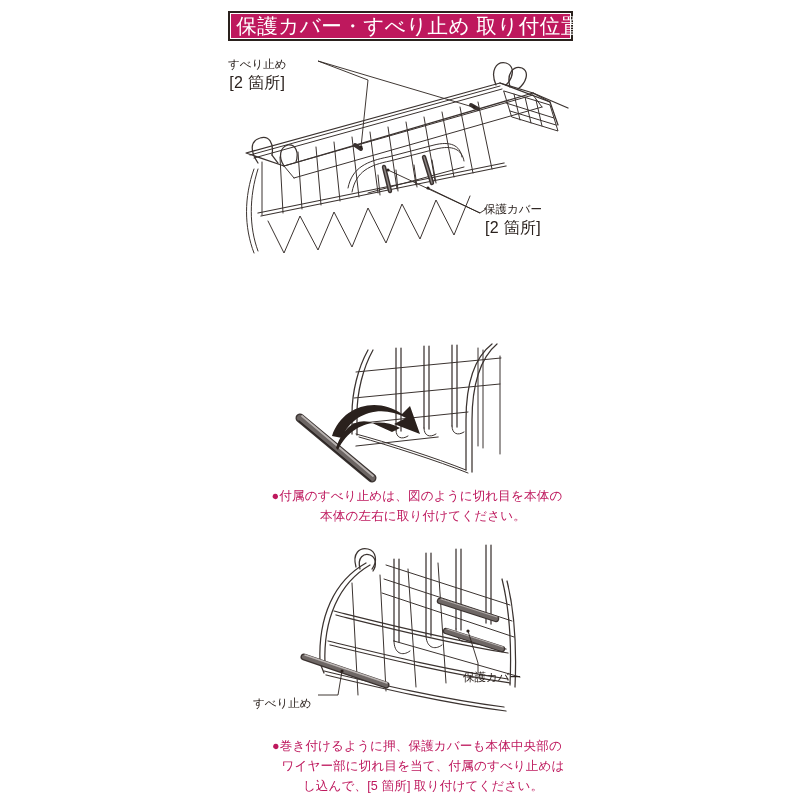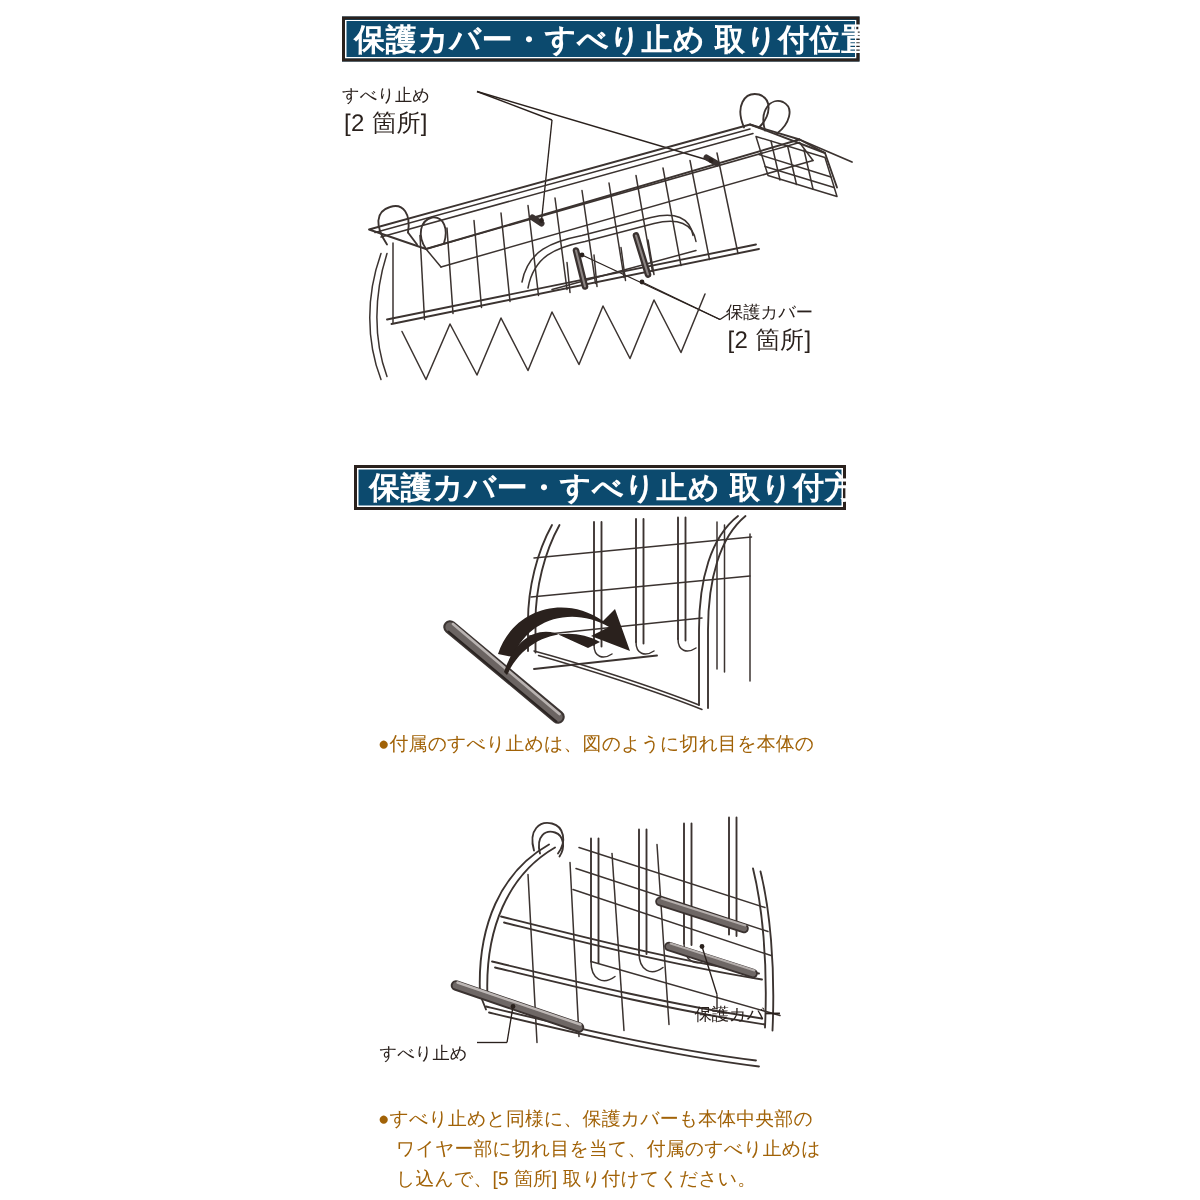--- a/index.html
+++ b/index.html
@@ -15,23 +15,23 @@
   }
   .page {
     position: absolute; inset: 0;
     width: 800px; height: 800px;
     background: #fff;
   }
 
   
   .banner {
     position: absolute;
-    background: #0c4a6e;
+    background: #be185d;
     color: #ffffff;
-    font-weight: bold;
+    font-weight: normal;
     letter-spacing: 0.5px;
     display: flex;
     align-items: center;
     justify-content: center;
     white-space: nowrap;
     box-sizing: border-box;
     border: 2px solid #2a211d;
     box-shadow: 0 0 0 1px #ffffff inset;
     padding-left: 17px;
   }
@@ -64,23 +64,23 @@
   #label-slipstop-1 { left: 228px; top: 57px; }
   #label-cover-1    { left: 484px; top: 202px; }
   #label-slipstop-2 { left: 253px; top: 696px; }
   #label-cover-2    { left: 463px; top: 670px; }
 
   
   .para {
     position: absolute;
     font-size: 12.6px;
     line-height: 1.58;
-    color: #a16207;
+    color: #be185d;
     letter-spacing: 0.1px;
-    text-align: left;
+    text-align: center;
   }
   .para .bullet-line {
     display: block;
     text-indent: 0;
   }
   .para .cont {
     display: block;
     padding-left: 12px;
   }
   #para-1 { left: 252px; top: 487px; width: 330px; }
@@ -228,23 +228,20 @@
   <div class="callout" id="label-slipstop-1">
     <span>すべり止め</span>
     <span class="sub">[2 箇所]</span>
   </div>
 
   <div class="callout" id="label-cover-1">
     <span>保護カバー</span>
     <span class="sub">[2 箇所]</span>
   </div>
 
-  <div class="banner" id="banner-2">
-    <span>保護カバー・すべり止め 取り付方</span>
-  </div>
 
   <div class="fig" id="fig-2">
     <svg width="250" height="148" viewBox="0 0 250 148" aria-hidden="true">
 
       <g class="w">
         <path d="M72 8 C62 26 56 50 56 72 L56 92"></path>
         <path d="M77 8 C67 26 61 50 61 72 L61 93"></path>
         <path d="M100 6 L100 88"></path>
         <path d="M105 6 L105 89"></path>
         <path d="M128 4 L128 86"></path>
@@ -301,20 +298,21 @@
                  L96 90
                  L74 80
                  C58 76 46 88 40 106
                  Z"></path>
       </g>
     </svg>
   </div>
 
   <div class="para" id="para-1">
     <span class="bullet-line">●付属のすべり止めは、図のように切れ目を本体の</span>
+    <span class="cont">本体の左右に取り付けてください。</span>
   </div>
 
   <div class="fig" id="fig-3">
     <svg width="256" height="168" viewBox="0 0 256 168" aria-hidden="true">
 
       <g class="w">
         <path d="M30 118 C28 72 44 36 76 18"></path>
         <path d="M35 120 C33 74 49 38 80 20"></path>
         <path d="M30 118 L34 128"></path>
       </g>
@@ -401,18 +399,18 @@
   </div>
 
   <div class="callout" id="label-slipstop-2">
     <span>すべり止め</span>
   </div>
   <div class="callout" id="label-cover-2">
     <span>保護カバー</span>
   </div>
 
   <div class="para" id="para-2">
-    <span class="bullet-line">●すべり止めと同様に、保護カバーも本体中央部の</span>
+    <span class="bullet-line">●巻き付けるように押、保護カバーも本体中央部の</span>
     <span class="cont">ワイヤー部に切れ目を当て、付属のすべり止めは</span>
     <span class="cont">し込んで、[5 箇所] 取り付けてください。</span>
   </div>
 
 </div>
 
 </body></html>

